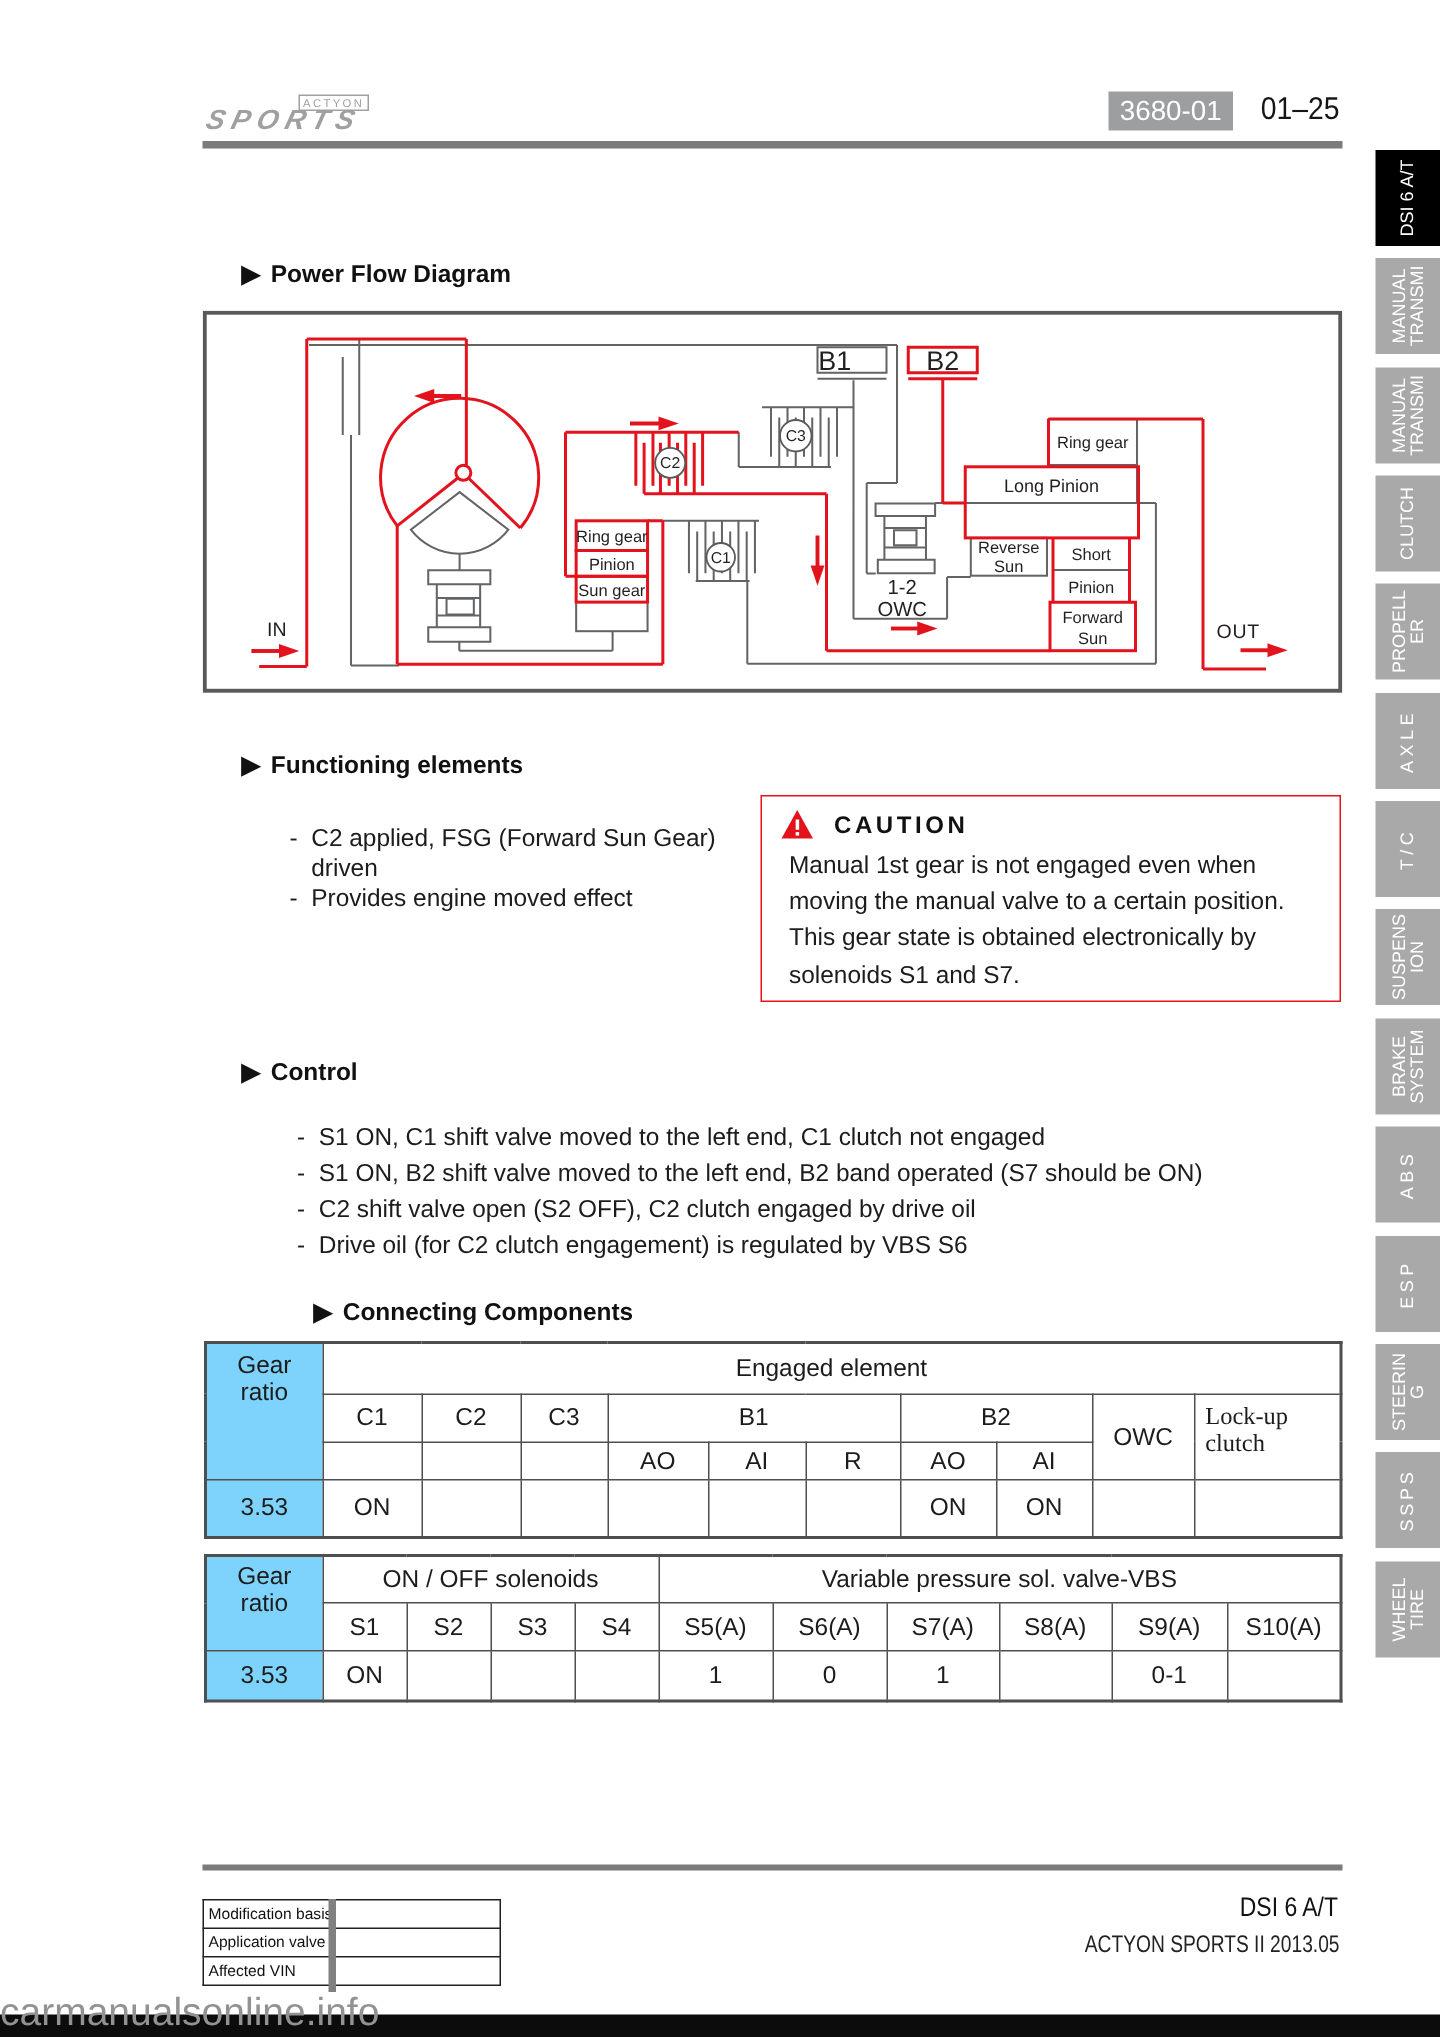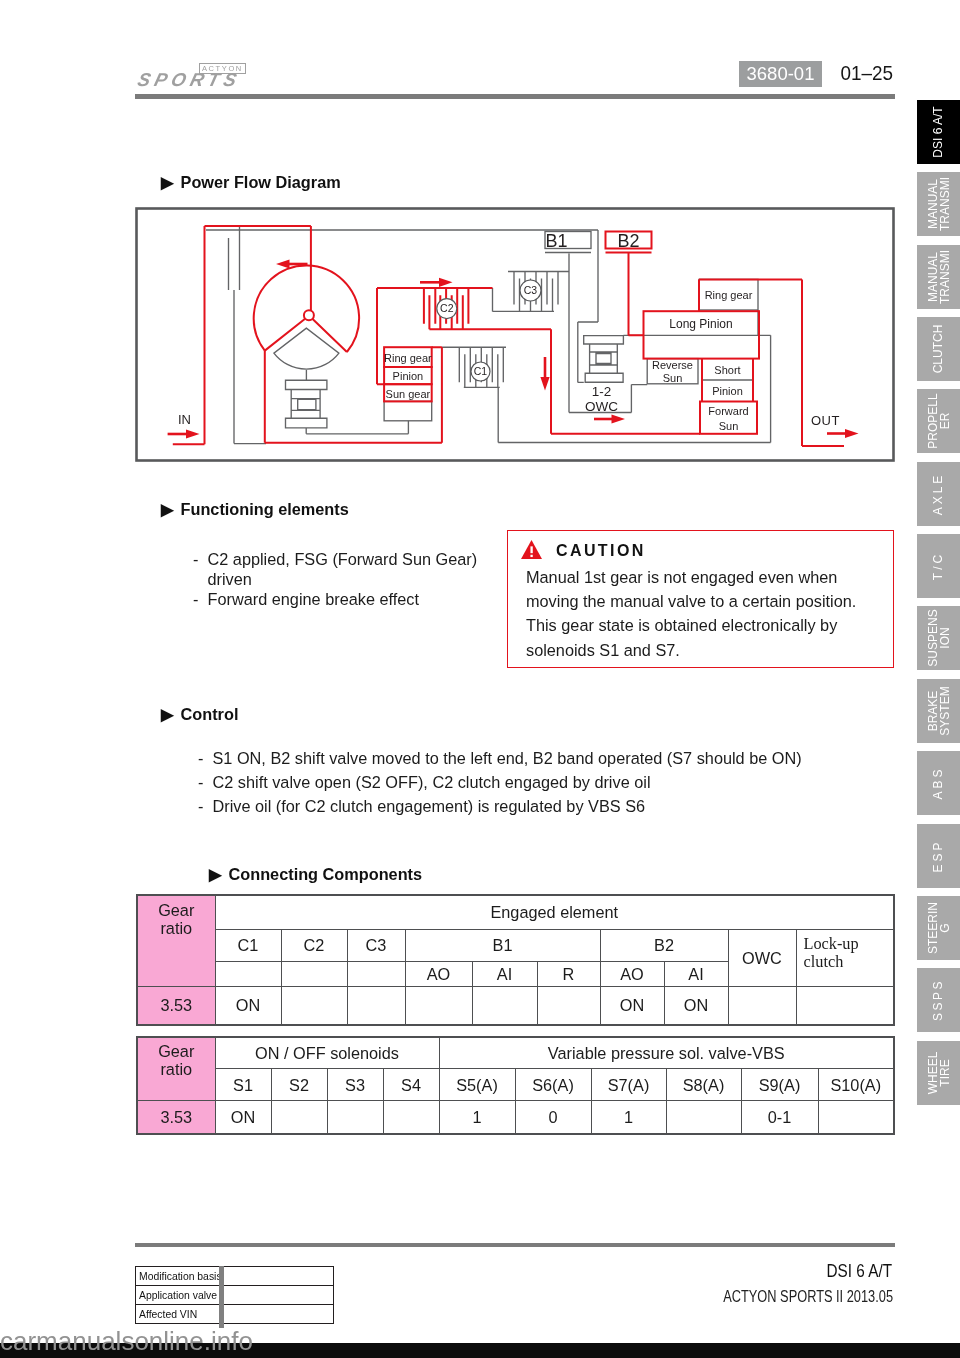--- a/index.html
+++ b/index.html
@@ -10,21 +10,21 @@
 .tab.black{background:#000;}
 .tabtxt{position:absolute;left:50%;top:50%;transform:translate(-50%,-50%) rotate(-90deg);color:#fff;font-size:12px;line-height:11.5px;text-align:center;white-space:nowrap;}
 .sec{position:absolute;font-weight:bold;font-size:16.3px;color:#111;}
 .sec .tri{display:inline-block;margin-right:7px;}
 ul.dash{list-style:none;margin:16px;padding:0;}
 ul.dash li{position:relative;padding-left:14.5px;color:#1c1c1c;}
 ul.dash li:before{content:"-";position:absolute;left:0;}
 table{border-collapse:collapse;}
 table.dt{table-layout:fixed;font-size:16.3px;color:#1c1c1c;border:2px solid #4e4f51;}
 table.dt td{border:1.3px solid #4e4f51;text-align:center;padding:0;line-height:18px;}
-table.dt td.shade{background:#f9a8d4;}
+table.dt td.shade{background:#7dd3fc;}
 table.dt td.lu{text-align:left;padding-left:7px;vertical-align:top;padding-top:5px;font-family:Liberation Serif, serif;}
 table.ft{table-layout:fixed;font-size:10.4px;color:#111;border:1.8px solid #231f20;white-space:nowrap;}
 table.ft td{border:1.2px solid #231f20;padding:0 0 0 3px;}
 </style>
 </head>
 <body>
 <div class="page">
 
 <div class="abs" style="left:137px;top:60px;width:115px;height:30px;">
   <div class="abs" style="left:46px;top:3px;border:1.3px solid #a0a0a0;color:#a0a0a0;font-size:7.5px;font-weight:normal;letter-spacing:1.6px;padding:0.5px 2px;line-height:8px;margin-left:16px;">ACTYON</div>
@@ -219,39 +219,40 @@
 <text x="466.5" y="189" font-size="13.5px" text-anchor="middle">1-2</text>
 <text x="466.5" y="203.5" font-size="13.5px" text-anchor="middle">OWC</text>
 </g>
 </svg>
 </div>
 
 <div class="sec" style="left:161px;top:500px;"><span class="tri">▶</span>Functioning elements</div>
 
 <ul class="dash abs" style="left:177px;top:533px;font-size:16.3px;line-height:20px;width:302px;">
 <li>C2 applied, FSG (Forward Sun Gear) driven</li>
-<li>Forward engine breake effect</li>
+<li>Provides engine moved effect</li>
 </ul>
 
 <div class="abs" style="left:507px;top:530px;width:387px;height:138px;border:1.5px solid #e3131d;box-sizing:border-box;">
 
   <svg class="abs" style="left:9px;top:8px;" width="29" height="21" viewBox="0 0 22 20">
         <path d="M11 1 L21 19 L1 19 Z" fill="#e3131d"></path>
         <rect x="10" y="7" width="2.2" height="6.5" fill="#fff"></rect>
         <rect x="10" y="15" width="2.2" height="2.2" fill="#fff"></rect>
       </svg>
 
   <div class="abs" style="left:48px;top:12px;font-size:16px;line-height:16px;font-weight:bold;letter-spacing:2.4px;color:#111;text-align:right;">CAUTION</div>
 
   <div class="abs" style="left:18px;top:33.5px;width:342px;font-size:16.3px;line-height:24.4px;color:#1c1c1c;">Manual 1st gear is not engaged even when moving the manual valve to a certain position. This gear state is obtained electronically by solenoids S1 and S7.</div>
 </div>
 
 <div class="sec" style="left:161px;top:705px;"><span class="tri">▶</span>Control</div>
 
 <ul class="dash abs" style="left:182px;top:729.5px;font-size:16.3px;line-height:24px;width:700px;">
+<li>S1 ON, C1 shift valve moved to the left end, C1 clutch not engaged</li>
 <li>S1 ON, B2 shift valve moved to the left end, B2 band operated (S7 should be ON)</li>
 <li>C2 shift valve open (S2 OFF), C2 clutch engaged by drive oil</li>
 <li>Drive oil (for C2 clutch engagement) is regulated by VBS S6</li>
 </ul>
 
 <div class="sec" style="left:161px;top:865px;margin-left:48px;"><span class="tri">▶</span>Connecting Components</div>
 
 <div class="abs" style="left:136px;top:894px;">
 <table class="dt" style="width:759px;">
 <colgroup>

